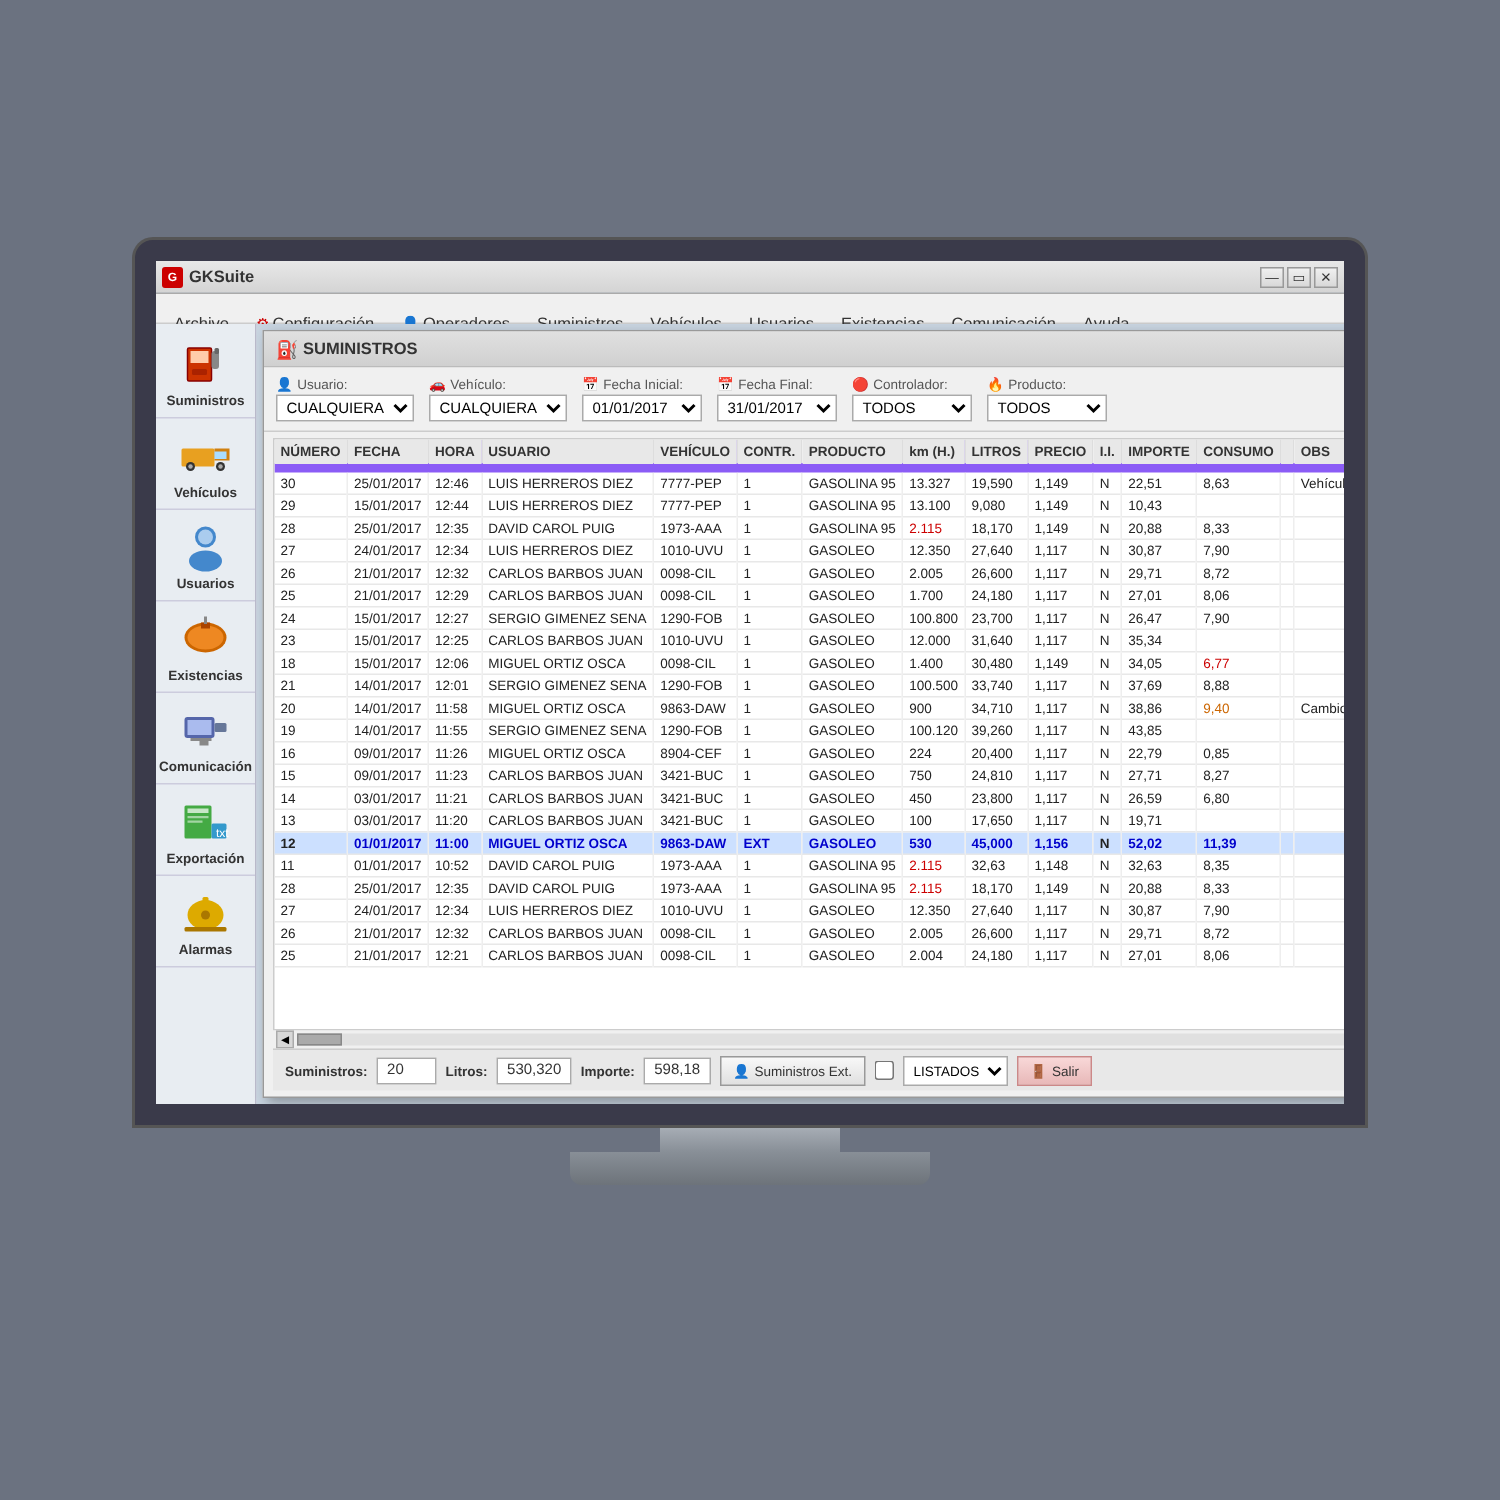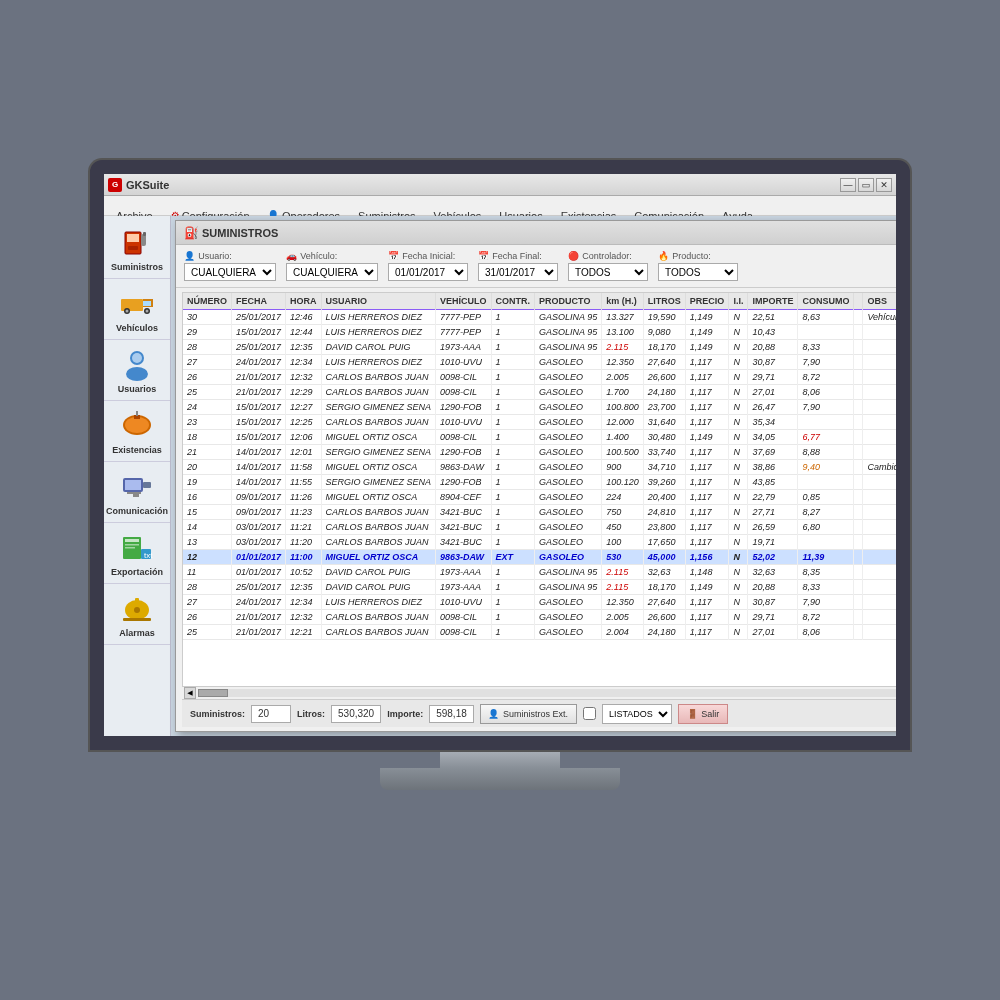--- a/index.html
+++ b/index.html
@@ -270,39 +270,38 @@
     }
 
     table {
       width: 100%;
       border-collapse: collapse;
       font-size: 9.5px;
     }
 
     thead tr {
       background: #8b5cf6;
-      border-bottom: 1px solid #8b5cf6;
+      border-bottom: 6px solid #8b5cf6;
     }
 
     thead th {
       padding: 3px 4px;
       text-align: left;
       font-weight: bold;
       font-size: 9px;
       color: #333;
       border-right: 1px solid #ddd;
       white-space: nowrap;
       position: sticky;
       top: 0;
       background: #e8e8e8;
     }
 
     tbody tr {
       border-bottom: 1px solid #e8e8e8;
-      font-style: italic;
     }
 
     tbody td {
       padding: 2px 4px;
       font-size: 9px;
       color: #222;
       white-space: nowrap;
       border-right: 1px solid #eee;
     }
 

